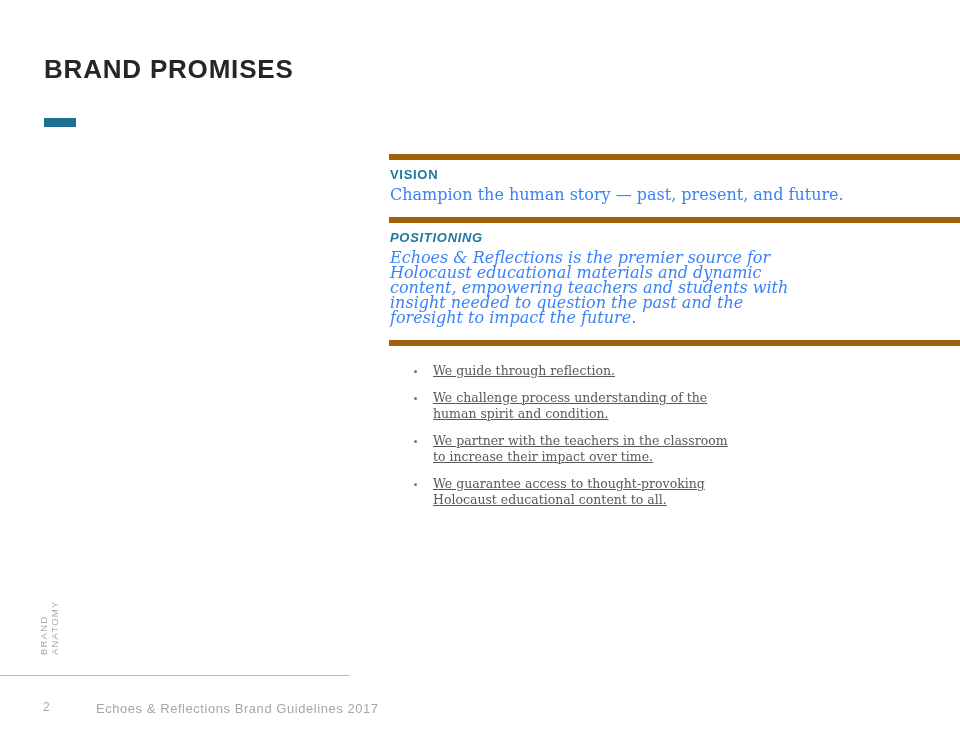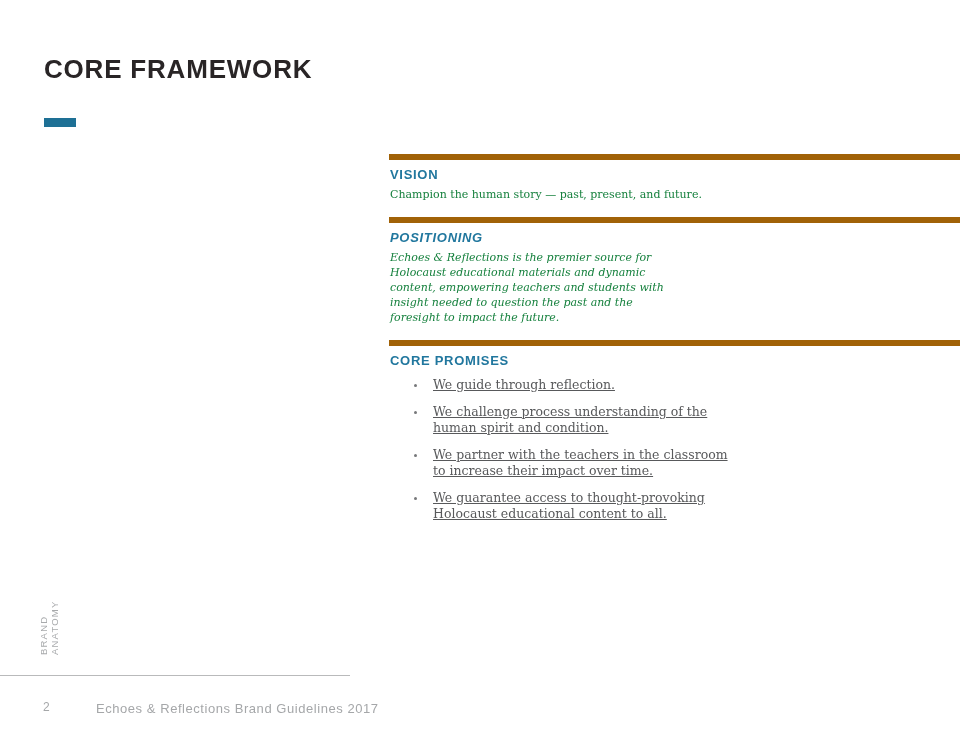--- a/index.html
+++ b/index.html
@@ -50,23 +50,23 @@
     font-size: 13px;
     line-height: 14px;
     font-weight: 700;
     letter-spacing: 0.7px;
     color: #21779e;
     font-family: "Liberation Sans", sans-serif;
   }
   .section-body {
     margin: 5px 16px 0 0;
     font-family: "DejaVu Serif", serif;
-    font-size: 11px;
+    font-size: 16px;
     line-height: 15px;
-    color: #15803d;
+    color: #3b82f6;
     white-space: pre-line;
   }
   .sec-vision      { padding-bottom: 15px; }
   .sec-mission     { padding-bottom: 10px; }
   .sec-positioning { padding-bottom: 15px; font-style: italic; }
 
   
   .promise-list {
     list-style: none;
     margin: 9px 0 0 0;
@@ -133,21 +133,21 @@
     font-size: 13px;
     letter-spacing: 0.55px;
     color: #a5a7a9;
   }
 </style>
 </head>
 <body>
 
 <div class="page">
 
-  <h1 class="page-title">CORE FRAMEWORK</h1>
+  <h1 class="page-title">BRAND PROMISES</h1>
 
   <div class="accent-bar"></div>
 
   <div class="content-col">
 
     <div class="section sec-vision">
       <h2 class="section-heading">VISION</h2>
       <p class="section-body">Champion the human story — past, present, and future.</p>
     </div>
 
@@ -155,21 +155,20 @@
     <div class="section sec-positioning">
       <h2 class="section-heading">POSITIONING</h2>
       <p class="section-body">Echoes &amp; Reflections is the premier source for
 Holocaust educational materials and dynamic
 content, empowering teachers and students with
 insight needed to question the past and the
 foresight to impact the future.</p>
     </div>
 
     <div class="section sec-promises">
-      <h2 class="section-heading">CORE PROMISES</h2>
       <ul class="promise-list">
         <li class="promise-item">
           <span class="bullet-dot"></span>
           <span class="promise-text">We guide through reflection.</span>
         </li>
         <li class="promise-item">
           <span class="bullet-dot"></span>
           <span class="promise-text">We challenge process understanding of the
 human spirit and condition.</span>
         </li>

